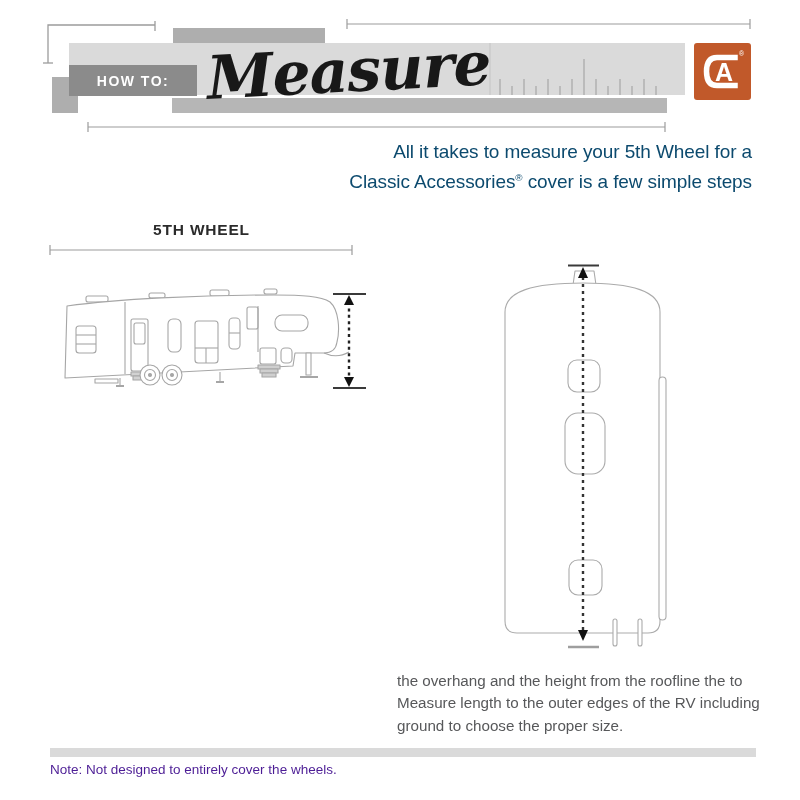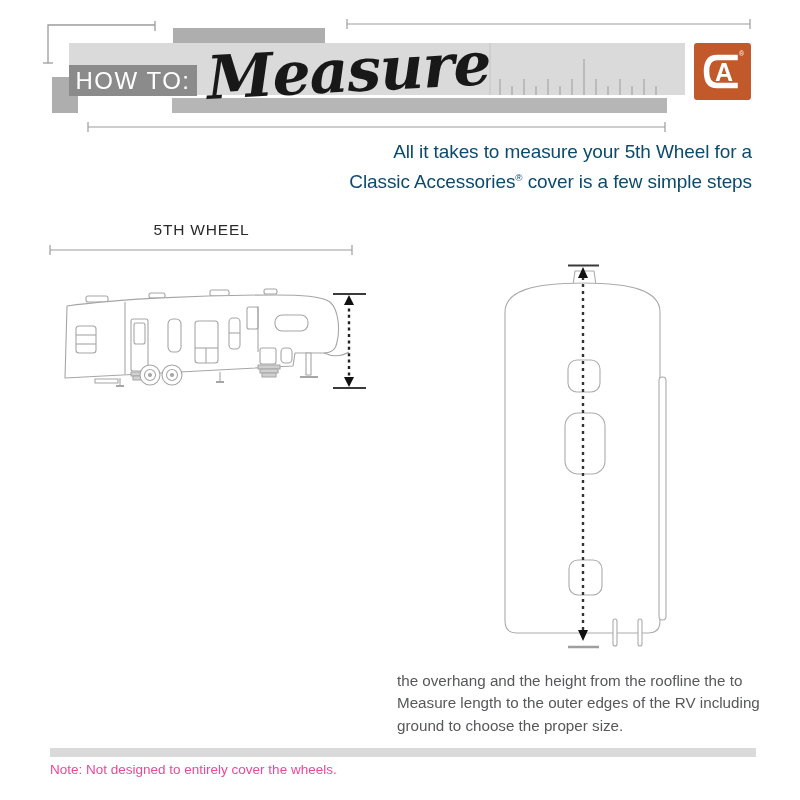--- a/index.html
+++ b/index.html
@@ -7,49 +7,49 @@
   #canvas { position:relative; width:800px; height:800px; background:#fff; overflow:hidden; }
   .abs { position:absolute; }
 
   
   #header-art { left:0; top:0; }
   #kicker-box {
     left:69px; top:65px; width:128px; height:31px; background:#8B8B8B;
     display:flex; align-items:center; justify-content:center;
   }
   #kicker-box span {
-    color:#fff; font-weight:normal; font-size:24px; letter-spacing:1.5px;
+    color:#fff; font-weight:bold; font-size:14px; letter-spacing:1.5px;
   }
   #measure-title {
     left:207px; top:48px; font-family:"DejaVu Serif", serif;
     font-style:italic; font-weight:700; font-size:60px; color:#181818;
     transform:rotate(-3deg); transform-origin:left center; letter-spacing:-1px;
     line-height:1;
   }
   #brand-logo { left:694px; top:43px; }
 
   #subtitle {
     left:290px; top:139px; width:462px; text-align:right;
     font-size:19px; line-height:25.5px; color:#0c4a6e; letter-spacing:-0.1px;
   }
   #subtitle sup { font-size:0.52em; }
 
   
   #side-label {
     left:50px; top:221px; width:303px; text-align:center;
-    font-weight:normal; font-size:15.5px; letter-spacing:0.8px; color:#2B2B2B;
+    font-weight:bold; font-size:15.5px; letter-spacing:0.8px; color:#2B2B2B;
   }
 
   
   #caption {
     left:397px; top:670px; width:372px;
     font-size:15.2px; line-height:22.4px; color:#57585A;
   }
   #note-bar { left:50px; top:748px; width:706px; height:9px; background:#DADADA; }
-  #footer-note { left:50px; top:762px; font-size:13.5px; color:#ec4899; }
+  #footer-note { left:50px; top:762px; font-size:13.5px; color:#4c1d95; }
 
   svg { display:block; }
 </style>
 </head>
 <body>
 
 <div id="canvas">
 
   <svg id="header-art" class="abs" width="800" height="145" viewBox="0 0 800 145">
 

